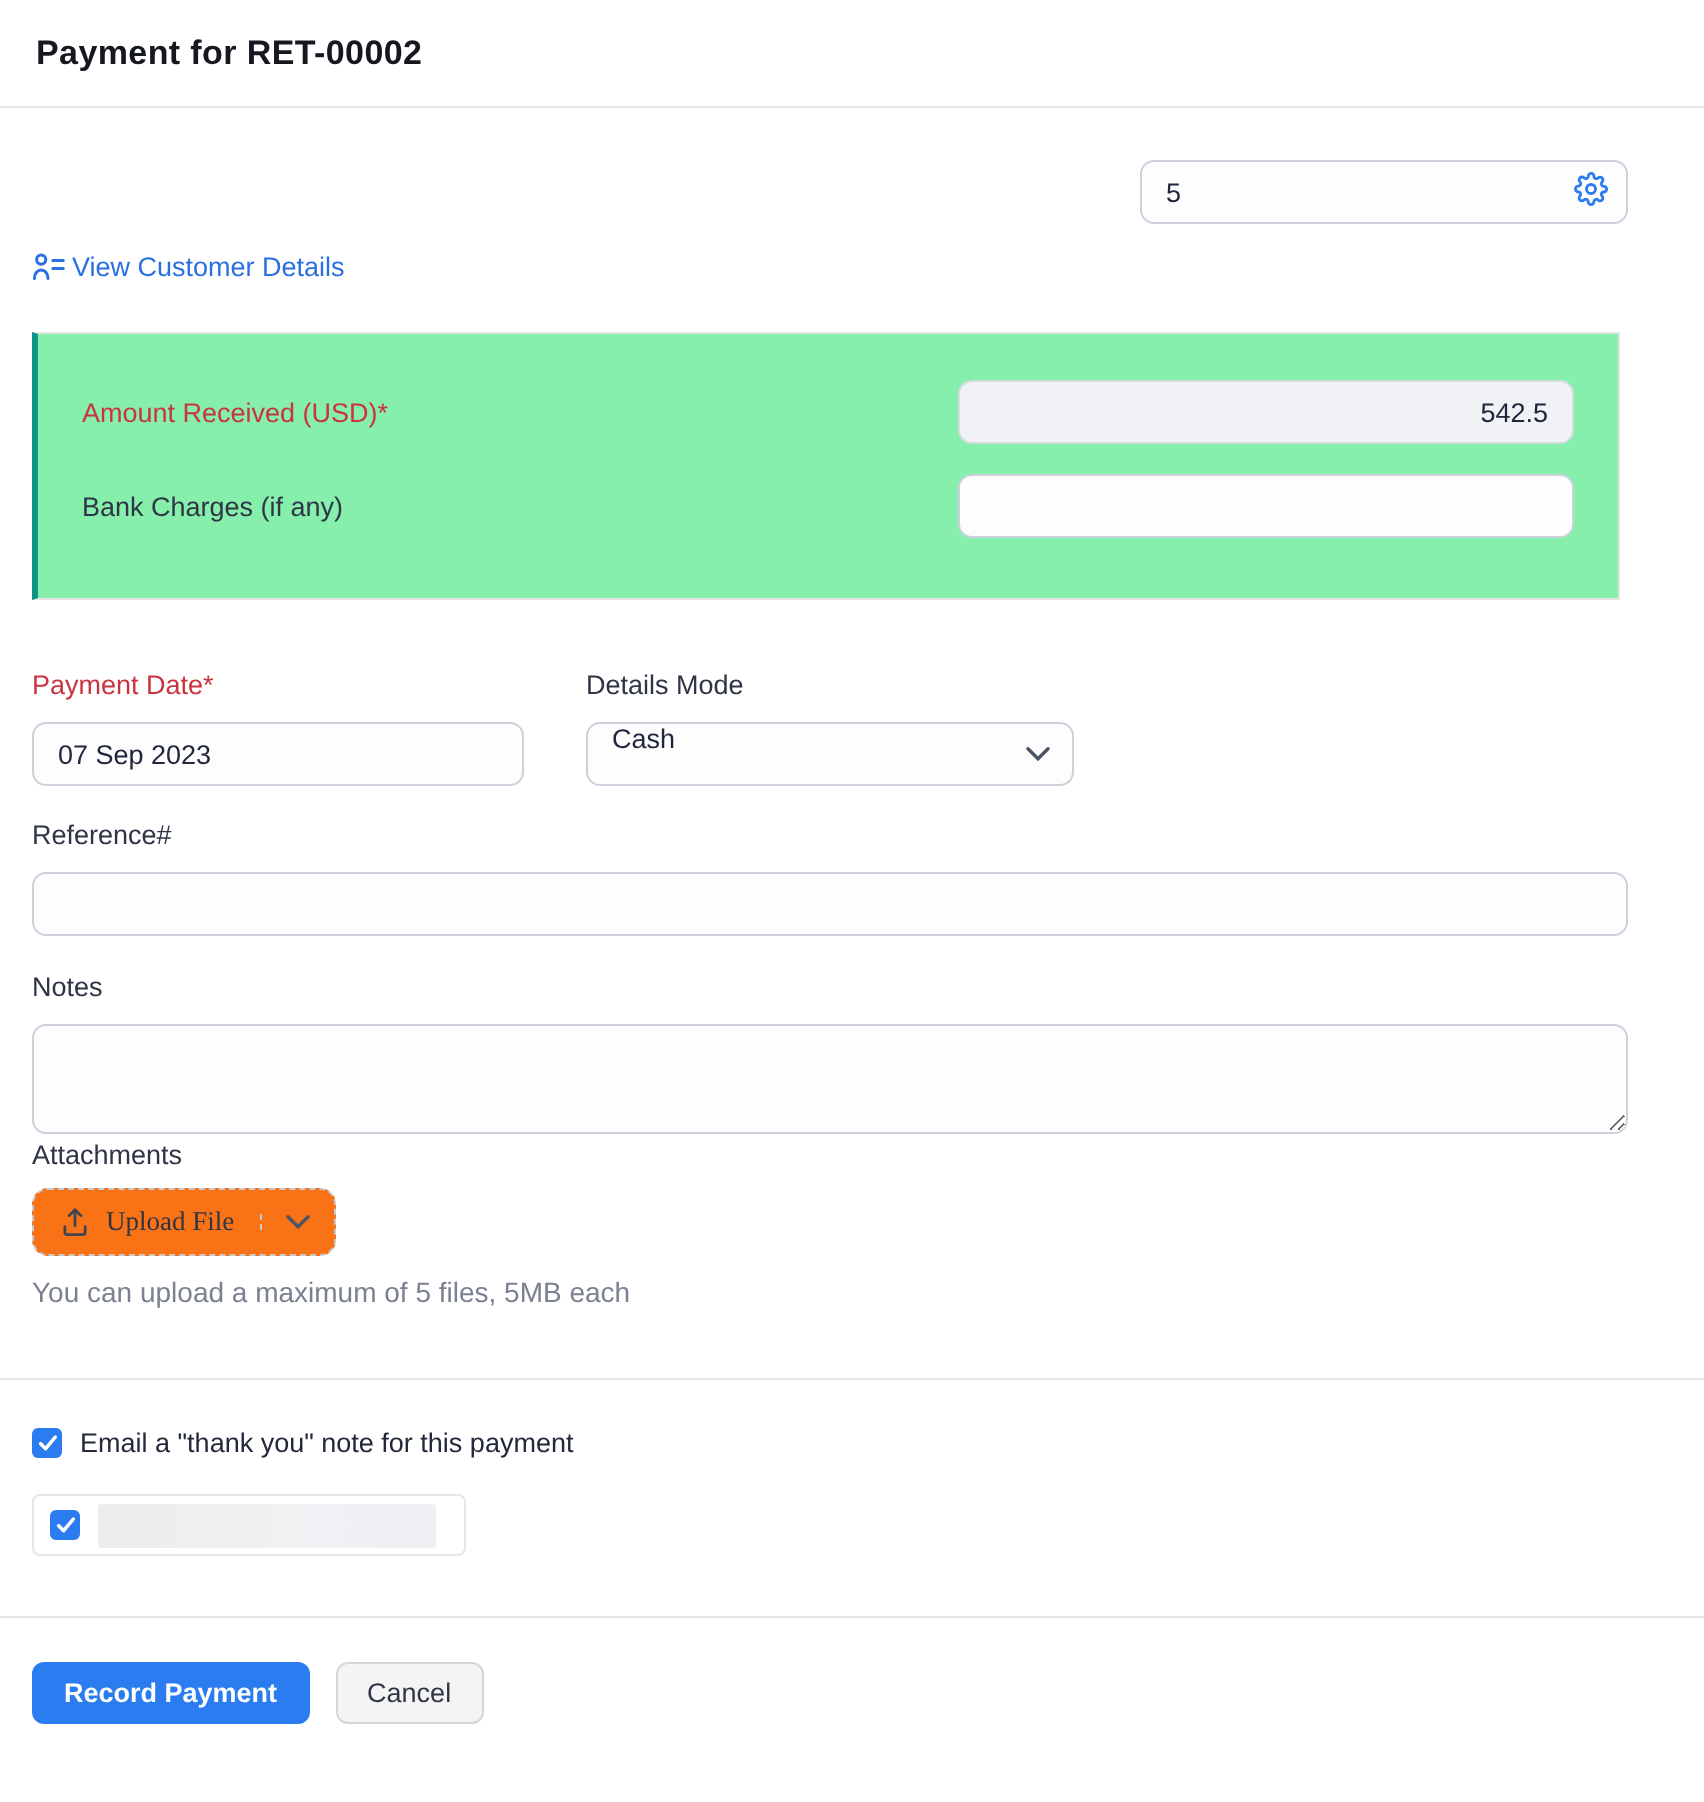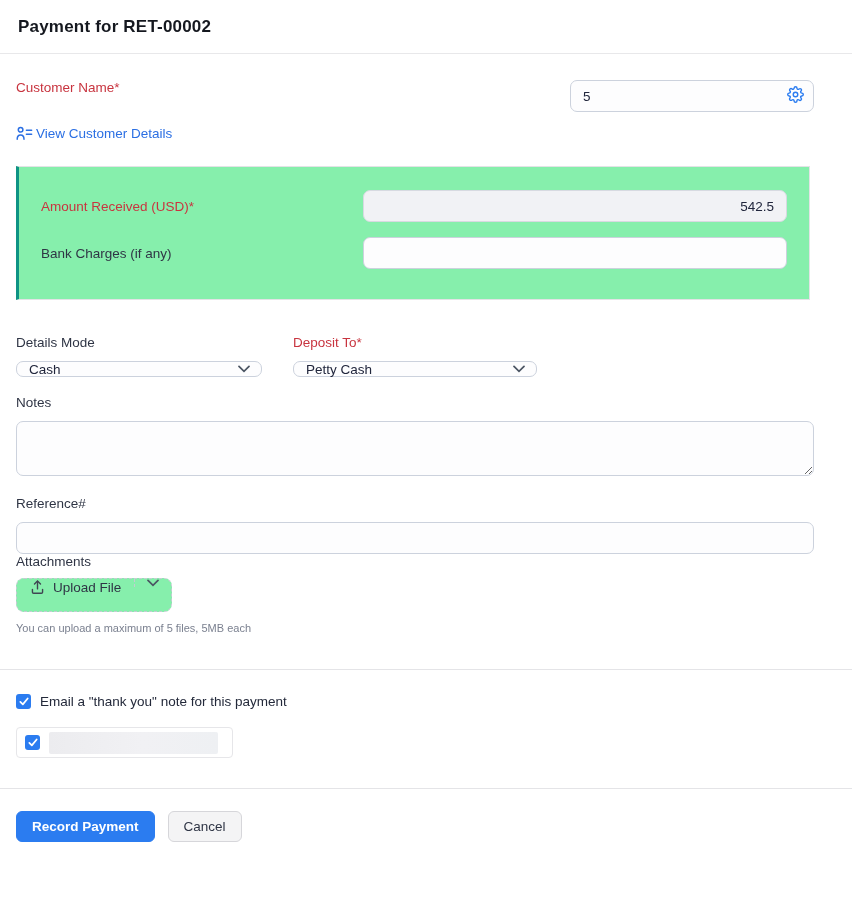--- a/index.html
+++ b/index.html
@@ -75,36 +75,36 @@
     border: 1px solid #e3e3e6;
     border-left: 3px solid #0e9384;
     background: #86efac;
     padding: 23px 22px 30px 22px;
   }
   .panel-row {
     display: flex; align-items: center; justify-content: space-between;
   }
   .panel-row + .panel-row { margin-top: 15px; }
   .panel-row .field-label { margin-bottom: 0; }
-  .panel-input { width: 424px; }
+  .panel-input { width: 308px; }
   .input-disabled {
     background: #f1f2f5;
     border-color: #d7dae1;
     text-align: right;
   }
 
   .row3 {
     display: grid;
     grid-template-columns: 246px 244px 244px;
     column-gap: 31px;
     margin-top: 35px;
   }
   .select-box {
     position: relative;
-    height: 16px;
+    height: 32px;
     border: 1px solid #ccd2dd;
     border-radius: 7px;
     background: #fdfdfe;
     display: flex; 
     padding: 0 30px 0 12px;
     cursor: pointer;
   }
   .select-box .chevron {
     position: absolute; right: 11px; top: 50%;
     transform: translateY(-50%);
@@ -123,41 +123,42 @@
     font-family: "Liberation Sans", sans-serif;
     font-size: 13.5px;
     padding: 6px 10px;
     outline: none;
     color: #21263c;
   }
 
   .attachments { }
   .attachments .field-label { margin-bottom: 9px; }
   .upload-btn {
-    display: inline-flex; align-items: flex-start;
+    display: inline-flex; align-items: center;
     border: 1px dashed #c6cad3;
     border-radius: 8px;
-    background: #86efac;
+    background: #f97316;
     height: 34px;
     cursor: pointer;
     overflow: hidden;
+    font-family: Liberation Serif, serif;
   }
   .upload-main {
     display: flex; align-items: center; gap: 8px;
     padding: 0 13px;
     font-size: 13.5px; color: #2f3545;
   }
   .upload-caret {
     display: flex; align-items: center;
     padding: 0 12px;
     border-left: 1px dashed #c6cad3;
   }
   .helper-text {
     margin-top: 10px;
-    font-size: 11px;
+    font-size: 14px;
     color: #7b8190;
   }
 
   .full-divider {
     border: none;
     border-top: 1px solid #e4e4e7;
     width: 852px;
     margin-left: -16px;
   }
   .div1 { margin-top: 35px; }
@@ -222,21 +223,20 @@
 
 <div class="page-header">
   <div class="page-title">Payment for RET-00002</div>
 </div>
 
 <div class="content">
 
   
   <div class="row1">
     <div class="col-left">
-      <label class="field-label required">Customer Name*</label>
     </div>
     <div class="col-right">
       <div class="input-with-icon">
         <input class="text-input" type="text" value="5" style="">
         <button class="gear-btn">
           <svg width="17" height="17" viewBox="0 0 24 24" fill="none" stroke="#2b7cf0" stroke-width="2">
             <circle cx="12" cy="12" r="3.2"></circle>
             <path d="M19.4 15a1.7 1.7 0 0 0 .34 1.87l.06.06a2 2 0 1 1-2.83 2.83l-.06-.06a1.7 1.7 0 0 0-1.87-.34 1.7 1.7 0 0 0-1 1.55V21a2 2 0 1 1-4 0v-.09a1.7 1.7 0 0 0-1.11-1.55 1.7 1.7 0 0 0-1.87.34l-.06.06a2 2 0 1 1-2.83-2.83l.06-.06a1.7 1.7 0 0 0 .34-1.87 1.7 1.7 0 0 0-1.55-1H3a2 2 0 1 1 0-4h.09a1.7 1.7 0 0 0 1.55-1.11 1.7 1.7 0 0 0-.34-1.87l-.06-.06a2 2 0 1 1 2.83-2.83l.06.06a1.7 1.7 0 0 0 1.87.34h.09a1.7 1.7 0 0 0 1-1.55V3a2 2 0 1 1 4 0v.09a1.7 1.7 0 0 0 1 1.55 1.7 1.7 0 0 0 1.87-.34l.06-.06a2 2 0 1 1 2.83 2.83l-.06.06a1.7 1.7 0 0 0-.34 1.87v.09a1.7 1.7 0 0 0 1.55 1H21a2 2 0 1 1 0 4h-.09a1.7 1.7 0 0 0-1.55 1z"></path>
           </svg>
         </button>
@@ -265,53 +265,46 @@
     </div>
     <div class="panel-row">
       <label class="field-label">Bank Charges (if any)</label>
       <input class="text-input panel-input" type="text" value="" style="">
     </div>
   </div>
 
   
   <div class="row3">
     <div>
+      <label class="field-label required">Payment Date*</label>
+      <input class="text-input" type="text" value="07 Sep 2023" style="">
+    </div>
+    <div>
       <label class="field-label">Details Mode</label>
       <div class="select-box">
         <span>Cash</span>
         <span class="chevron">
           <svg width="12" height="8" viewBox="0 0 12 8" fill="none" stroke="#4b5563" stroke-width="1.7" stroke-linecap="round">
             <path d="M1 1.4l5 5 5-5"></path>
           </svg>
         </span>
       </div>
     </div>
-    <div>
-      <label class="field-label required">Deposit To*</label>
-      <div class="select-box">
-        <span>Petty Cash</span>
-        <span class="chevron">
-          <svg width="12" height="8" viewBox="0 0 12 8" fill="none" stroke="#4b5563" stroke-width="1.7" stroke-linecap="round">
-            <path d="M1 1.4l5 5 5-5"></path>
-          </svg>
-        </span>
-      </div>
-    </div>
+  </div>
+
+  
+  <div class="block-field first">
+    <label class="field-label">Reference#</label>
+    <input class="text-input" type="text" value="" style="">
   </div>
 
   
   <div class="block-field">
     <label class="field-label">Notes</label>
     <textarea class="notes-area" style=""></textarea>
-  </div>
-
-  
-  <div class="block-field first">
-    <label class="field-label">Reference#</label>
-    <input class="text-input" type="text" value="" style="">
   </div>
 
   
   <div class="attachments">
     <label class="field-label">Attachments</label>
     <div class="upload-btn">
       <span class="upload-main">
         <span style="display:flex;">
           <svg width="15" height="16" viewBox="0 0 16 17" fill="none" stroke="#3f4652" stroke-width="1.5" stroke-linecap="round" stroke-linejoin="round">
             <path d="M8 10.5V2.2"></path>

